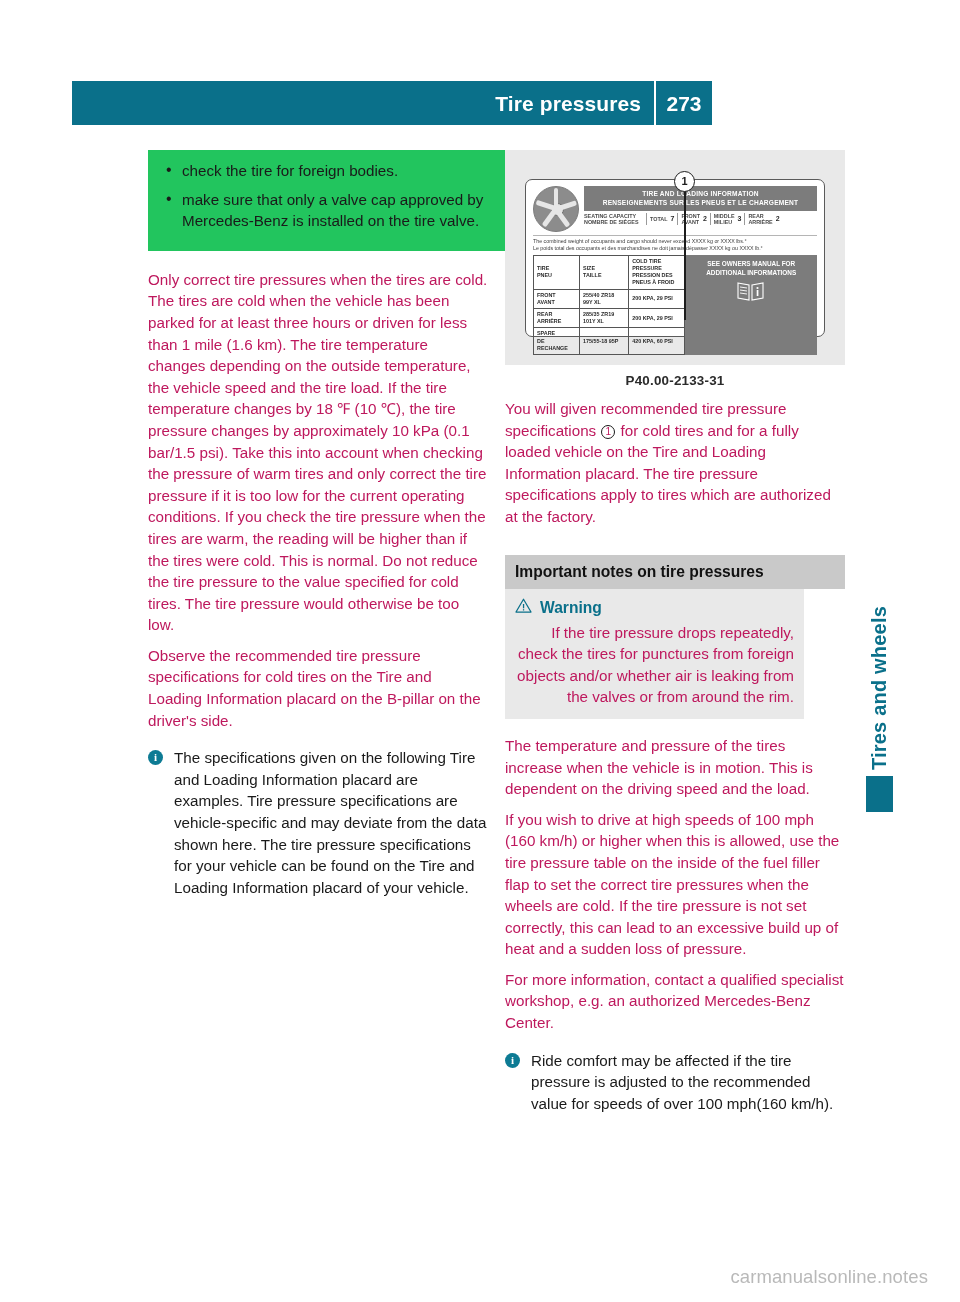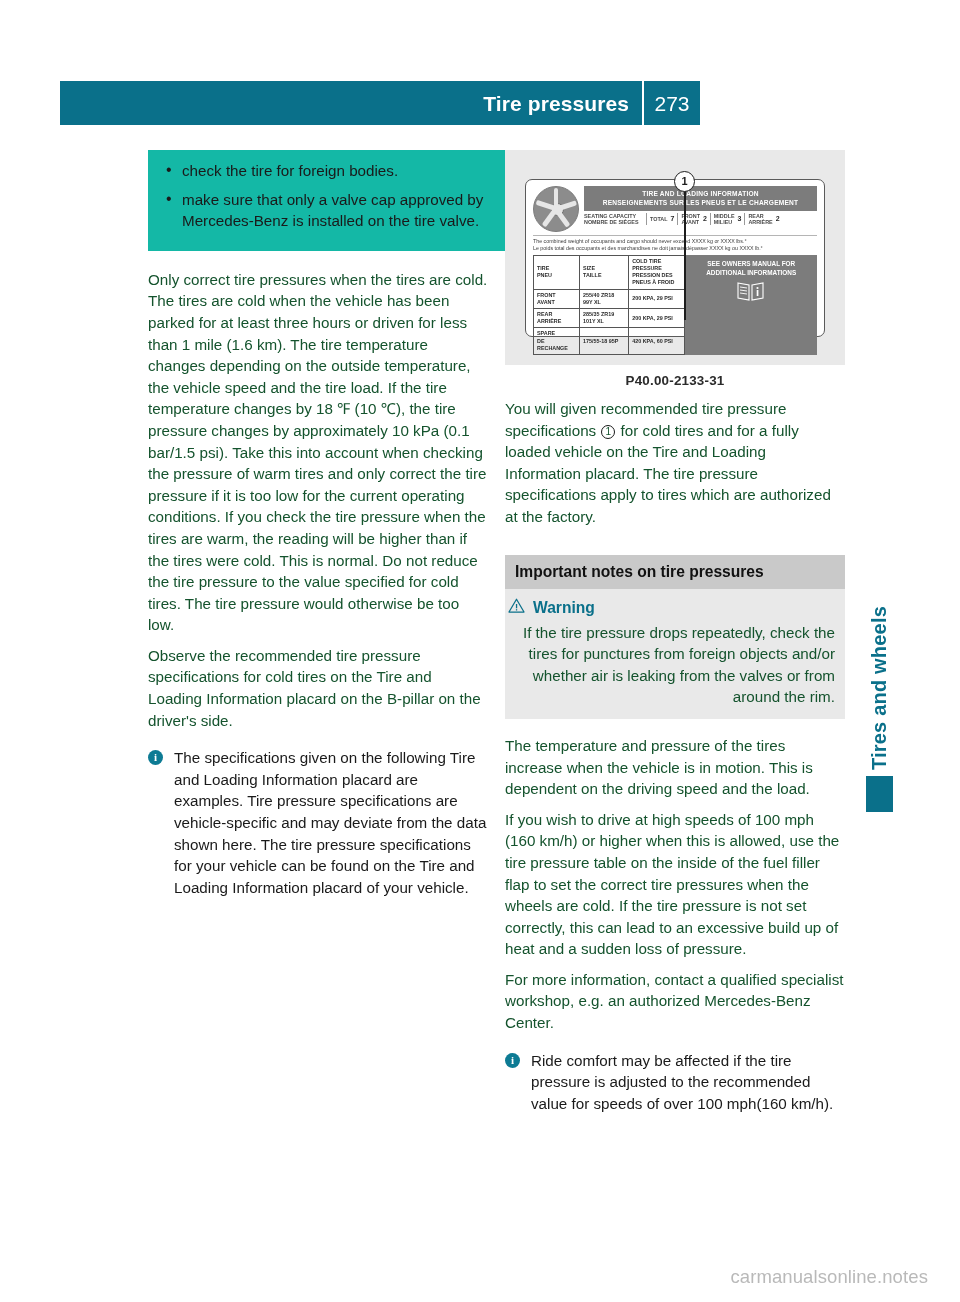--- a/index.html
+++ b/index.html
@@ -6,51 +6,51 @@
   html, body {
     width: 960px; height: 1302px;
     background: #ffffff;
     font-family: "Liberation Sans", sans-serif;
     overflow: hidden;
   }
   .page { position: relative; width: 960px; height: 1302px; background: #fff; }
 
   
   .header-bar {
-    position: absolute; left: 60px; top: 81px;
+    position: absolute; left: 72px; top: 81px;
     width: 640px; height: 44px;
     background: #0a708a;
     display: flex; align-items: center; justify-content: flex-end;
   }
   .header-title {
     color: #ffffff; font-size: 21px; font-weight: bold;
     letter-spacing: .1px; padding-right: 13px; line-height: 1;
   }
   .header-sep {
     width: 2px; height: 44px; background: #ffffff;
   }
   .header-page {
-    color: #ffffff; font-size: 21px; font-weight: normal;
+    color: #ffffff; font-size: 21px; font-weight: bold;
     width: 56px; text-align: center; line-height: 1;
   }
 
   
   .col-left  { position: absolute; left: 148px; top: 150px; width: 340px; }
   .col-right { position: absolute; left: 505px; top: 150px; width: 340px; }
 
   
   .para {
-    font-size: 15.2px; line-height: 21.6px; color: #14532d;
+    font-size: 15.2px; line-height: 21.6px; color: #be185d;
     margin-bottom: 9px; text-align: left;
   }
   .para:last-child { margin-bottom: 0; text-align: right; }
 
   
   .gray-box {
-    background: #14b8a6; padding: 10px 12px 12px 12px; width: 384px;
+    background: #22c55e; padding: 10px 12px 12px 12px; width: 384px;
   }
   .bullet-list { list-style: none; }
   .bullet-item {
     position: relative; padding-left: 22px;
     font-size: 15.2px; line-height: 21.6px; color: #1a1a1a;
     margin-bottom: 7px;
   }
   .bullet-item::before {
     content: "\2022"; position: absolute; left: 6px; top: -1px;
     font-size: 16px; color: #1a1a1a;
@@ -142,21 +142,21 @@
   .figure-caption {
     font-size: 13.4px; font-weight: bold; color: #2b2b2b;
     text-align: center; margin-top: 8px; letter-spacing: .2px;
   }
 
   
   .section-band {
     background: #c9c9c9; padding: 7px 10px 8px 10px; width: 340px;
     font-size: 15.6px; font-weight: bold; color: #111; line-height: 19px;
   }
-  .warn-box { background: #e9e9e9; padding: 9px 10px 11px 3px; width: 340px; }
+  .warn-box { background: #e9e9e9; padding: 9px 10px 11px 10px; width: 299px; }
   .warn-head {
     display: flex; align-items: center; gap: 8px; margin-bottom: 4px;
   }
   .warn-head-text {
     color: #0a708a; font-size: 15.6px; font-weight: bold; line-height: 20px;
   }
   .warn-tri { flex: 0 0 auto; }
 
   
   .note {

